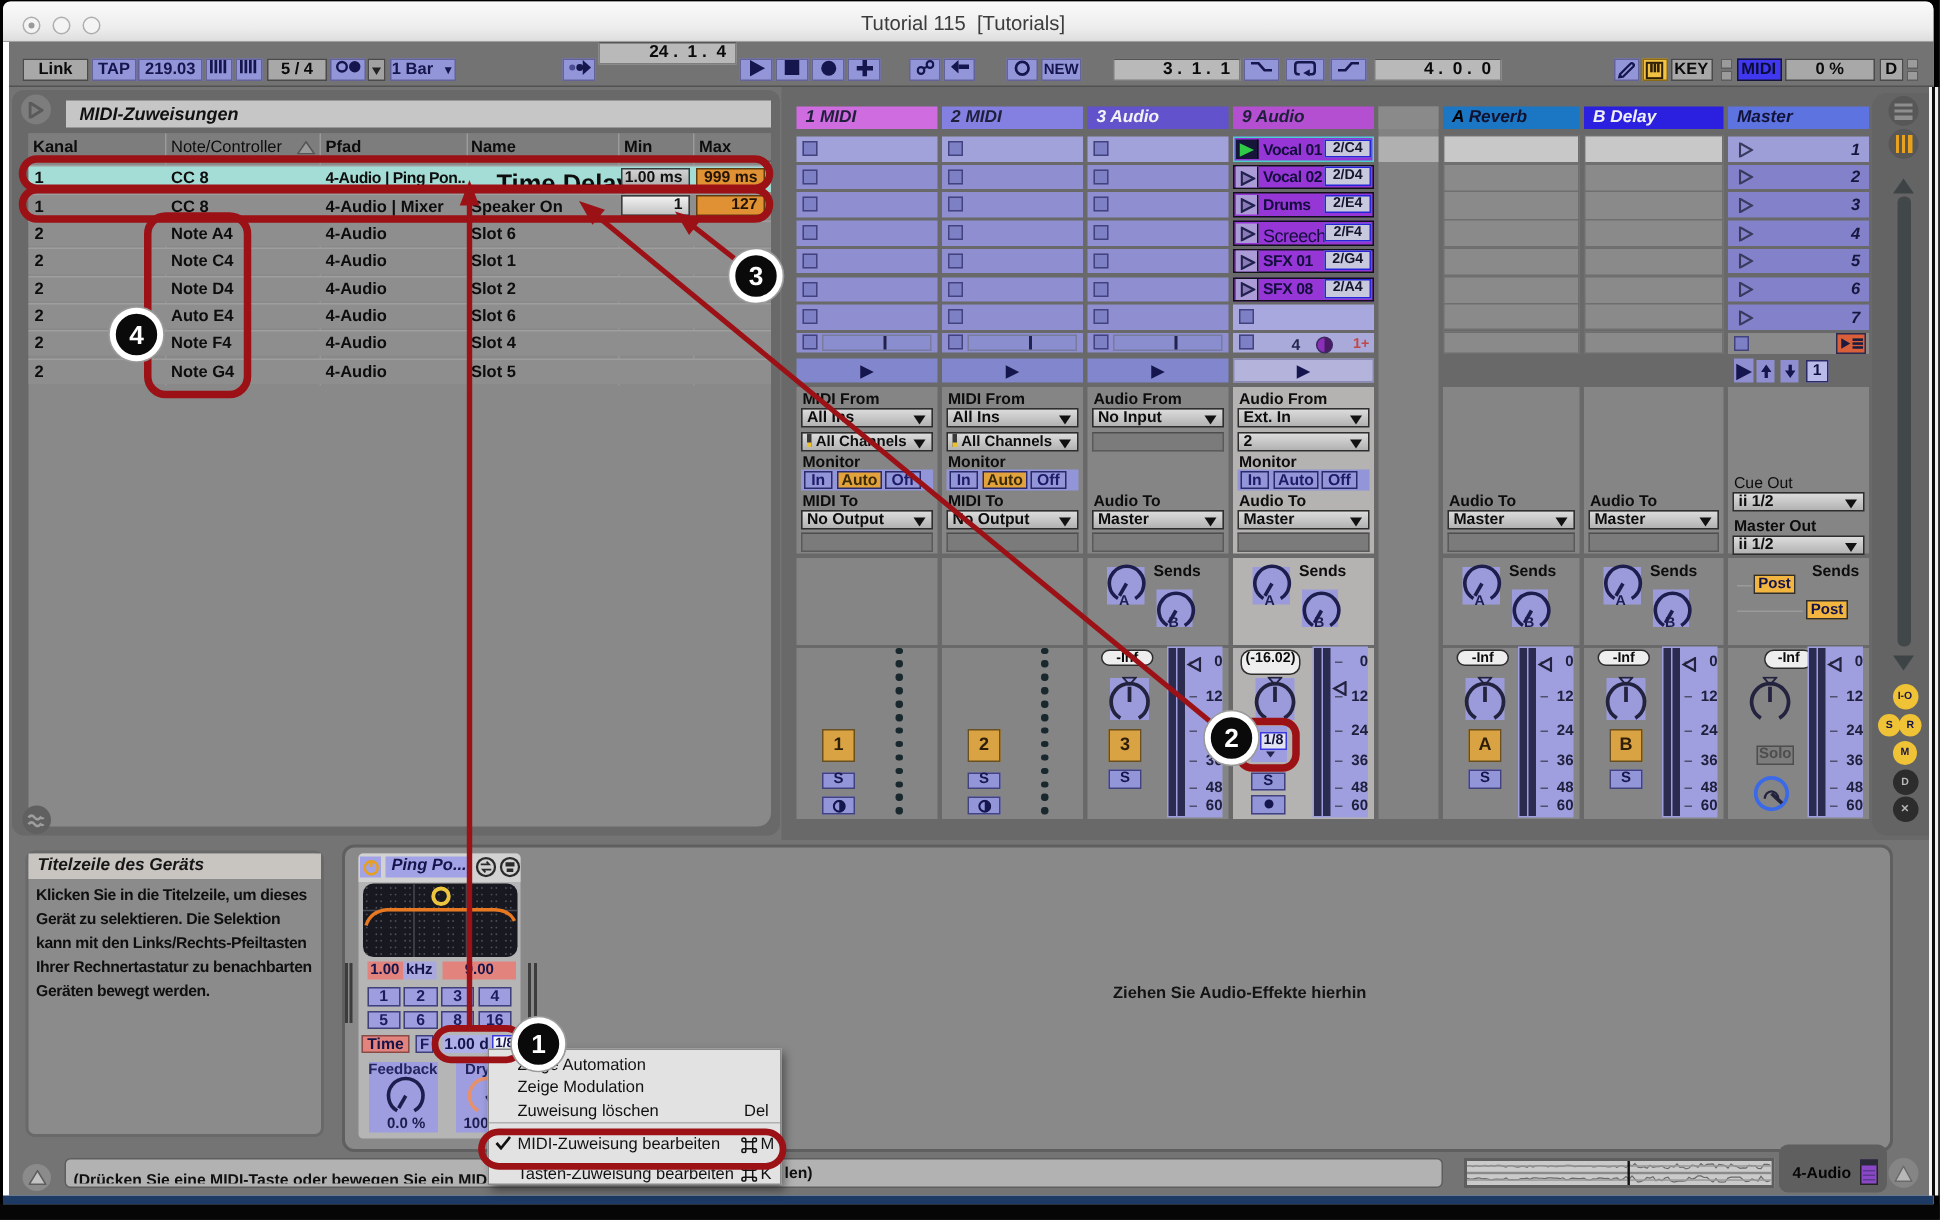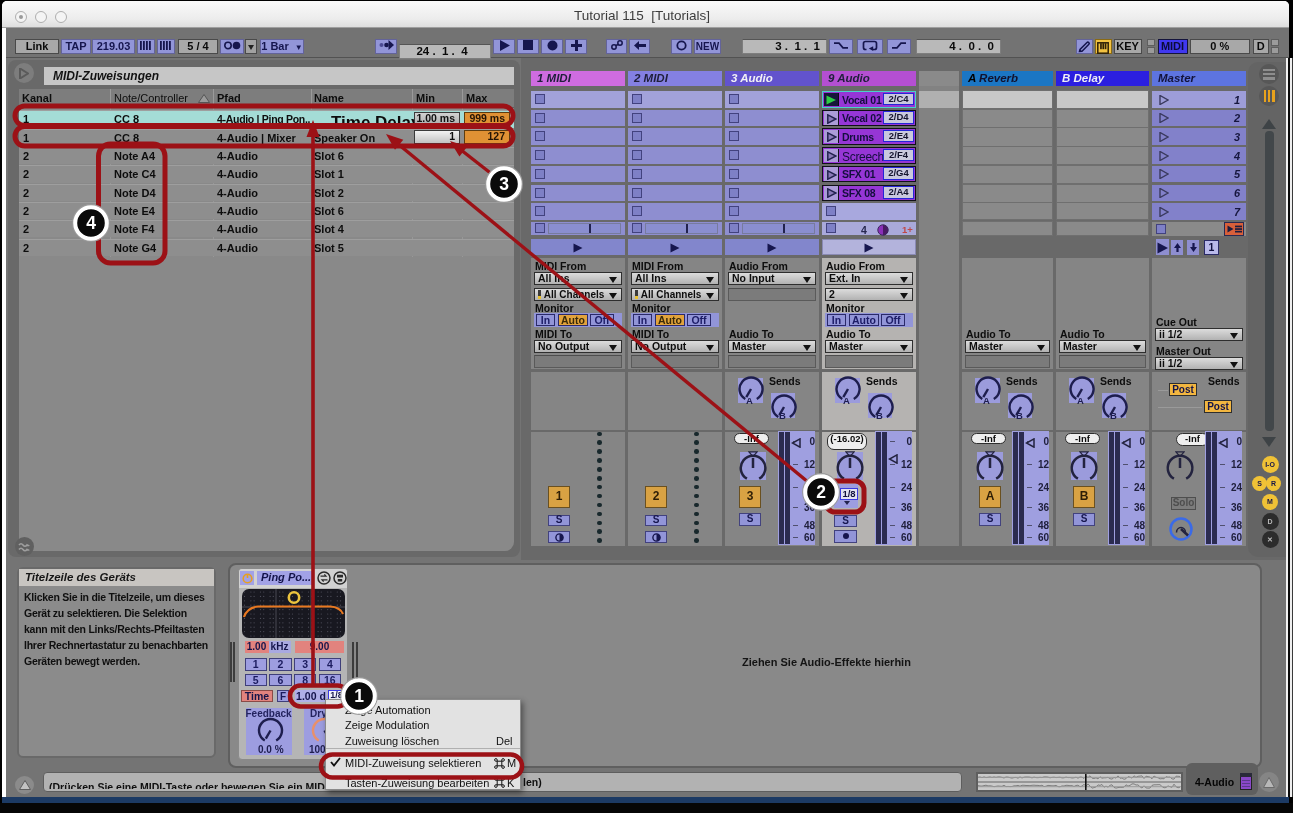--- a/index.html
+++ b/index.html
@@ -41,21 +41,21 @@
       <circle cx="12.5" cy="4.5" r="3.8" fill="#16164e"></circle>
     </svg></div>
 <div class="a" style="left:245px;top:39px;width:12px;height:15px;background:#a2a2a2;border:1px solid #4a4a4a"></div>
 <div class="a" style="left:248px;top:45px;width:0;height:0;border-left:3.5px solid transparent;border-right:3.5px solid transparent;border-top:5px solid #222"></div>
 <div class="a pb" style="left:260px;top:39px;width:44px;height:15px;font-size:11px;line-height:13px;">1 Bar&nbsp; <span style="font-size:8px">▼</span></div>
 <div class="a pb" style="left:375px;top:39px;width:22px;height:15px;font-size:11px;line-height:13px;"><svg width="15" height="10" viewBox="0 0 15 10">
       <circle cx="2.5" cy="5" r="2" fill="#4c4c94"></circle>
       <circle cx="7.5" cy="5" r="2.3" fill="#16164e"></circle>
       <path d="M9.5 0 L15 5 L9.5 10 Z" fill="#16164e"></path>
     </svg></div>
-<div class="a" style="left:399px;top:44px;width:92px;height:15px;background:#b9b9b9;border:1px solid #7e7e7e;border-top-color:#555;font-weight:bold;font-size:11.5px;color:#0a0a0a;text-align:center;line-height:13px;padding-right:6px">24 .&nbsp; 1 .&nbsp; 4</div>
+<div class="a" style="left:399px;top:28px;width:92px;height:15px;background:#b9b9b9;border:1px solid #7e7e7e;border-top-color:#555;font-weight:bold;font-size:11.5px;color:#0a0a0a;text-align:right;line-height:13px;padding-right:6px">24 .&nbsp; 1 .&nbsp; 4</div>
 <div class="a pb" style="left:493px;top:39px;width:22px;height:15px;font-size:11px;line-height:13px;"><svg width="11" height="11" viewBox="0 0 11 11">
       <path d="M1 0 L11 5.5 L1 11 Z" fill="#16164e"></path>
     </svg></div>
 <div class="a pb" style="left:517px;top:39px;width:22px;height:15px;font-size:11px;line-height:13px;"><svg width="10" height="10" viewBox="0 0 10 10">
       <rect width="10" height="10" fill="#16164e"></rect>
     </svg></div>
 <div class="a pb" style="left:541px;top:39px;width:22px;height:15px;font-size:11px;line-height:13px;"><svg width="11" height="11" viewBox="0 0 11 11">
       <circle cx="5.5" cy="5.5" r="5" fill="#16164e"></circle>
     </svg></div>
 <div class="a pb" style="left:565px;top:39px;width:22px;height:15px;font-size:11px;line-height:13px;"><svg width="11" height="11" viewBox="0 0 11 11">
@@ -155,21 +155,21 @@
 <div class="a t" style="left:114px;top:169.30000000000004px;font-size:11px;font-weight:bold;color:#0d0d0d">Note C4</div>
 <div class="a t" style="left:217px;top:169.30000000000004px;font-size:11px;font-weight:bold;color:#0d0d0d;max-width:93px;overflow:hidden">4-Audio</div>
 <div class="a t" style="left:314px;top:169.30000000000004px;font-size:11px;font-weight:bold;color:#0d0d0d">Slot 1</div>
 <div class="a" style="left:19px;top:183.60000000000005px;width:495px;height:17.3px;background:#8e8e8e;border-top:1px solid #9e9e9e"></div>
 <div class="a t" style="left:23px;top:187.60000000000005px;font-size:11px;font-weight:bold;color:#0d0d0d">2</div>
 <div class="a t" style="left:114px;top:187.60000000000005px;font-size:11px;font-weight:bold;color:#0d0d0d">Note D4</div>
 <div class="a t" style="left:217px;top:187.60000000000005px;font-size:11px;font-weight:bold;color:#0d0d0d;max-width:93px;overflow:hidden">4-Audio</div>
 <div class="a t" style="left:314px;top:187.60000000000005px;font-size:11px;font-weight:bold;color:#0d0d0d">Slot 2</div>
 <div class="a" style="left:19px;top:201.90000000000006px;width:495px;height:17.3px;background:#8e8e8e;border-top:1px solid #9e9e9e"></div>
 <div class="a t" style="left:23px;top:205.90000000000006px;font-size:11px;font-weight:bold;color:#0d0d0d">2</div>
-<div class="a t" style="left:114px;top:205.90000000000006px;font-size:11px;font-weight:bold;color:#0d0d0d">Note E4</div>
+<div class="a t" style="left:114px;top:205.90000000000006px;font-size:11px;font-weight:bold;color:#0d0d0d">Auto E4</div>
 <div class="a t" style="left:217px;top:205.90000000000006px;font-size:11px;font-weight:bold;color:#0d0d0d;max-width:93px;overflow:hidden">4-Audio</div>
 <div class="a t" style="left:314px;top:205.90000000000006px;font-size:11px;font-weight:bold;color:#0d0d0d">Slot 6</div>
 <div class="a" style="left:19px;top:220.20000000000007px;width:495px;height:17.3px;background:#8e8e8e;border-top:1px solid #9e9e9e"></div>
 <div class="a t" style="left:23px;top:224.20000000000007px;font-size:11px;font-weight:bold;color:#0d0d0d">2</div>
 <div class="a t" style="left:114px;top:224.20000000000007px;font-size:11px;font-weight:bold;color:#0d0d0d">Note F4</div>
 <div class="a t" style="left:217px;top:224.20000000000007px;font-size:11px;font-weight:bold;color:#0d0d0d;max-width:93px;overflow:hidden">4-Audio</div>
 <div class="a t" style="left:314px;top:224.20000000000007px;font-size:11px;font-weight:bold;color:#0d0d0d">Slot 4</div>
 <div class="a" style="left:19px;top:238.50000000000009px;width:495px;height:17.3px;background:#8e8e8e;border-top:1px solid #9e9e9e"></div>
 <div class="a t" style="left:23px;top:242.50000000000009px;font-size:11px;font-weight:bold;color:#0d0d0d">2</div>
 <div class="a t" style="left:114px;top:242.50000000000009px;font-size:11px;font-weight:bold;color:#0d0d0d">Note G4</div>
@@ -497,21 +497,21 @@
 <div class="a t" style="left:966px;top:329px;font-size:10.5px;font-weight:bold;color:#0d0d0d">Audio To</div>
 <div class="a" style="left:965px;top:340px;width:85px;height:13px;position:absolute">
     <div class="dd a" style="left:0;top:0;width:85px;height:13px;line-height:11.5px;padding-left:3px">Master<div class="ar"></div></div>
   </div>
 <div class="a sunk" style="left:965px;top:355px;width:85px;height:13px;"></div>
 <div class="a t" style="left:1060px;top:329px;font-size:10.5px;font-weight:bold;color:#0d0d0d">Audio To</div>
 <div class="a" style="left:1059px;top:340px;width:87px;height:13px;position:absolute">
     <div class="dd a" style="left:0;top:0;width:87px;height:13px;line-height:11.5px;padding-left:3px">Master<div class="ar"></div></div>
   </div>
 <div class="a sunk" style="left:1059px;top:355px;width:87px;height:13px;"></div>
-<div class="a t" style="left:1156px;top:317px;font-size:10.5px;font-weight:bold;color:#0d0d0d">Cue Out</div>
+<div class="a t" style="left:1156px;top:317px;font-size:10.5px;font-weight:normal;color:#0d0d0d">Cue Out</div>
 <div class="a" style="left:1155px;top:328px;width:88px;height:13px;position:absolute">
     <div class="dd a" style="left:0;top:0;width:88px;height:13px;line-height:11.5px;padding-left:3px"><b>ii</b>&nbsp;1/2<div class="ar"></div></div>
   </div>
 <div class="a t" style="left:1156px;top:346px;font-size:10.5px;font-weight:bold;color:#0d0d0d">Master Out</div>
 <div class="a" style="left:1155px;top:357px;width:88px;height:13px;position:absolute">
     <div class="dd a" style="left:0;top:0;width:88px;height:13px;line-height:11.5px;padding-left:3px"><b>ii</b>&nbsp;1/2<div class="ar"></div></div>
   </div>
 <div class="a t" style="left:769px;top:376px;font-size:10.5px;font-weight:bold;color:#0d0d0d">Sends</div>
 <div class="a" style="left:738px;top:378px;width:25px;height:25px;background:#9b9bdc"></div>
 <svg class="a" style="left:736px;top:373px;" width="30" height="32" viewBox="0 0 30 32">
@@ -1114,21 +1114,21 @@
 <div class="a" style="left:1291.5px;top:58px;width:1.5px;height:739px;background:#3a3a3a;z-index:20"></div>
 <div class="a" style="left:325px;top:699px;width:196px;height:91px;background:#e2e2e2;border:1px solid #8a8a8a;box-shadow:2px 3px 6px rgba(0,0,0,0.45);z-index:30"></div>
 <div class="a t" style="left:345px;top:704.5px;font-size:11px;color:#111;z-index:31">Zeige Automation</div>
 <div class="a t" style="left:345px;top:720px;font-size:11px;color:#111;z-index:31">Zeige Modulation</div>
 <div class="a t" style="left:345px;top:735.5px;font-size:11px;color:#111;z-index:31">Zuweisung löschen</div>
 <div class="a t" style="left:496px;top:735.5px;font-size:11px;color:#111;z-index:31">Del</div>
 <div class="a" style="left:326px;top:747.5px;width:194px;height:1px;background:#b0b0b0;z-index:31"></div>
 <svg class="a" style="left:330px;top:757px;z-index:31" width="11" height="10" viewBox="0 0 11 10">
     <path d="M1 5 L4 8.5 L10 1" fill="none" stroke="#111" stroke-width="1.8"></path>
   </svg>
-<div class="a t" style="left:345px;top:758px;font-size:11px;color:#111;z-index:31">MIDI-Zuweisung selektieren</div>
+<div class="a t" style="left:345px;top:758px;font-size:11px;color:#111;z-index:31">MIDI-Zuweisung bearbeiten</div>
 <div class="a" style="left:494px;top:757.5px;width:11px;height:11px;z-index:31">
     <svg width="11" height="11" viewBox="0 0 11 11" style="position:absolute;left:0;top:0">
       <path d="M3.2 3.2 h4.6 v4.6 h-4.6 Z M3.2 3.2 H1.9 A1.3 1.3 0 1 1 3.2 1.9 Z M7.8 3.2 V1.9 A1.3 1.3 0 1 1 9.1 3.2 Z M7.8 7.8 H9.1 A1.3 1.3 0 1 1 7.8 9.1 Z M3.2 7.8 V9.1 A1.3 1.3 0 1 1 1.9 7.8 Z" fill="none" stroke="#111" stroke-width="1"></path>
     </svg>
   </div>
 <div class="a t" style="left:507px;top:758px;font-size:11px;color:#111;z-index:31">M</div>
 <div class="a t" style="left:345px;top:777.5px;font-size:11px;color:#111;z-index:31">Tasten-Zuweisung bearbeiten</div>
 <div class="a" style="left:494px;top:777px;width:11px;height:11px;z-index:31">
     <svg width="11" height="11" viewBox="0 0 11 11" style="position:absolute;left:0;top:0">
       <path d="M3.2 3.2 h4.6 v4.6 h-4.6 Z M3.2 3.2 H1.9 A1.3 1.3 0 1 1 3.2 1.9 Z M7.8 3.2 V1.9 A1.3 1.3 0 1 1 9.1 3.2 Z M7.8 7.8 H9.1 A1.3 1.3 0 1 1 7.8 9.1 Z M3.2 7.8 V9.1 A1.3 1.3 0 1 1 1.9 7.8 Z" fill="none" stroke="#111" stroke-width="1"></path>

